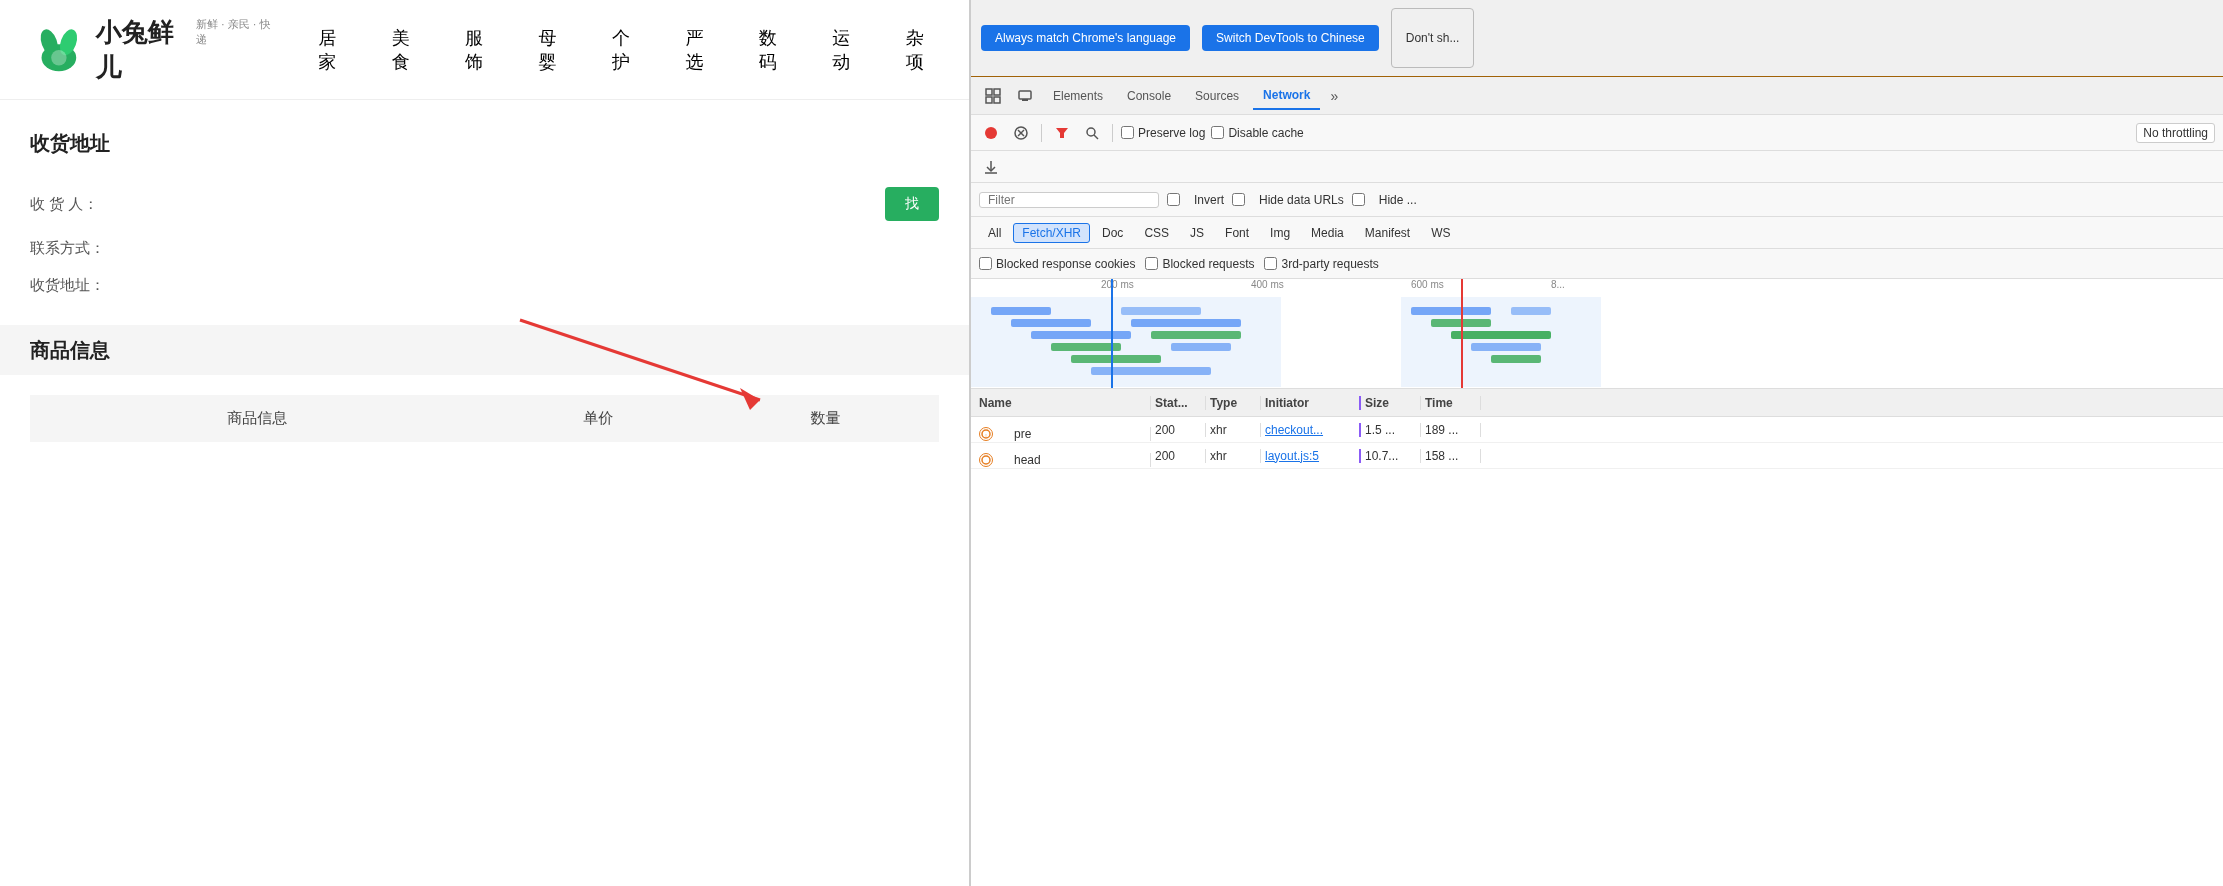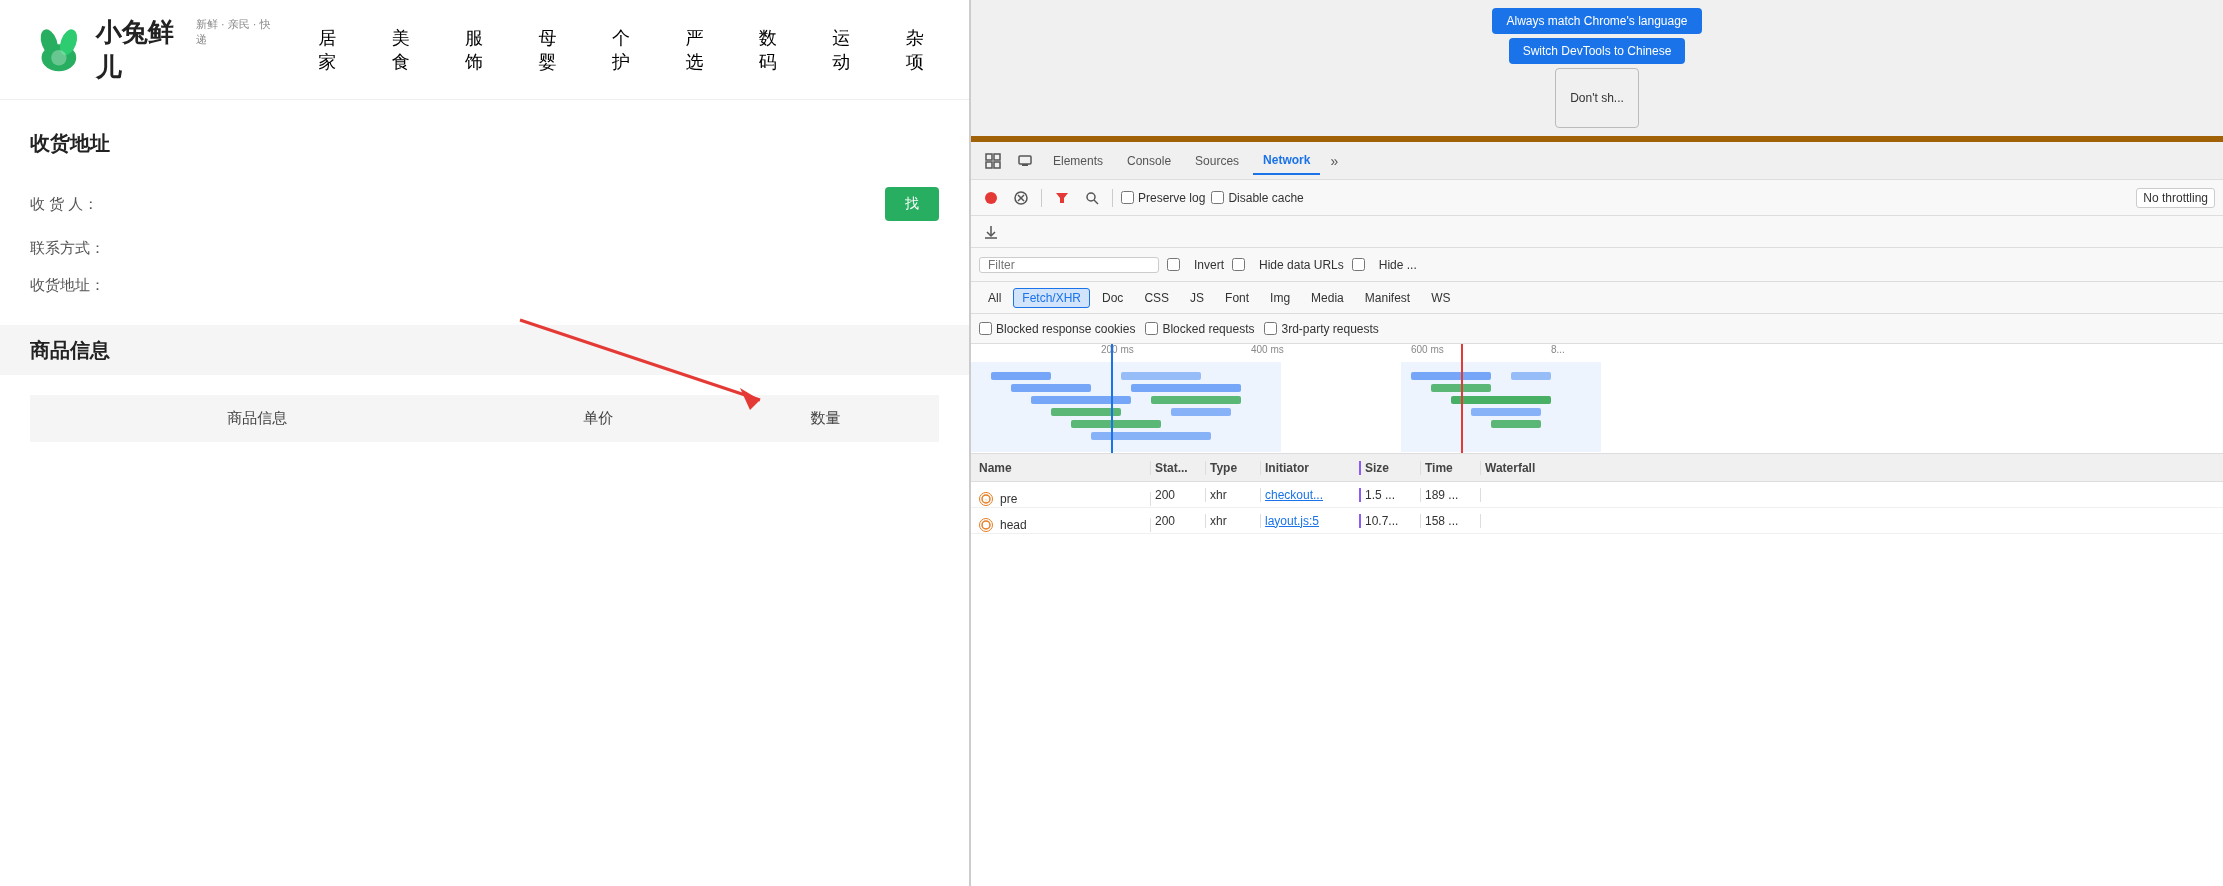--- a/index.html
+++ b/index.html
@@ -145,24 +145,23 @@
       font-family: 'Segoe UI', Arial, sans-serif;
       font-size: 13px;
     }
 
     
     .lang-bar {
       display: flex;
       align-items: center;
       background: #f0f0f0;
       padding: 8px 10px;
-      gap: 4px;
-      border-bottom: 6px solid #a16207;
-      flex-shrink: 0;
-      flex-direction: column;
+      gap: 12px;
+      border-bottom: 1px solid #a16207;
+      flex-shrink: 0;
     }
     .lang-btn-blue {
       background: #1a73e8;
       color: #fff;
       border: none;
       border-radius: 4px;
       padding: 6px 14px;
       font-size: 12px;
       cursor: pointer;
       font-weight: 500;
@@ -427,21 +426,21 @@
     .net-col-waterfall { flex: 1; padding: 0 4px; }
 
     .net-row {
       display: flex;
       align-items: center;
       height: 26px;
       border-bottom: 1px solid #f0f0f0;
       font-size: 12px;
       color: #333;
     }
-    .net-row .net-col-name { display: flex; align-items: center; gap: 7px; margin-top: 8px; }
+    .net-row .net-col-name { display: flex; align-items: center; gap: 21px; margin-top: 8px; }
     .xhr-icon {
       width: 14px;
       height: 14px;
       border: 1.5px solid #e67e22;
       border-radius: 50%;
       display: flex;
       align-items: center;
       justify-content: center;
       font-size: 8px;
       color: #e67e22;
@@ -680,21 +679,20 @@
   </div>
 
   <div class="network-table">
     <div class="net-table-header">
       <div class="net-col-name">Name</div>
       <div class="net-col-status">Stat...</div>
       <div class="net-col-type">Type</div>
       <div class="net-col-initiator">Initiator</div>
       <div class="net-col-size">Size</div>
       <div class="net-col-time">Time</div>
-      <div class="net-col-waterfall">Waterfall</div>
     </div>
 
     <div class="net-row">
       <div class="net-col-name">
         <div class="xhr-icon">
           <svg width="10" height="10" viewBox="0 0 10 10">
               <circle cx="5" cy="5" r="4" fill="none" stroke="#e67e22" stroke-width="1.5"></circle>
               <text x="5" y="7.5" text-anchor="middle" font-size="5" fill="#e67e22">○</text>
             </svg>
         </div>

